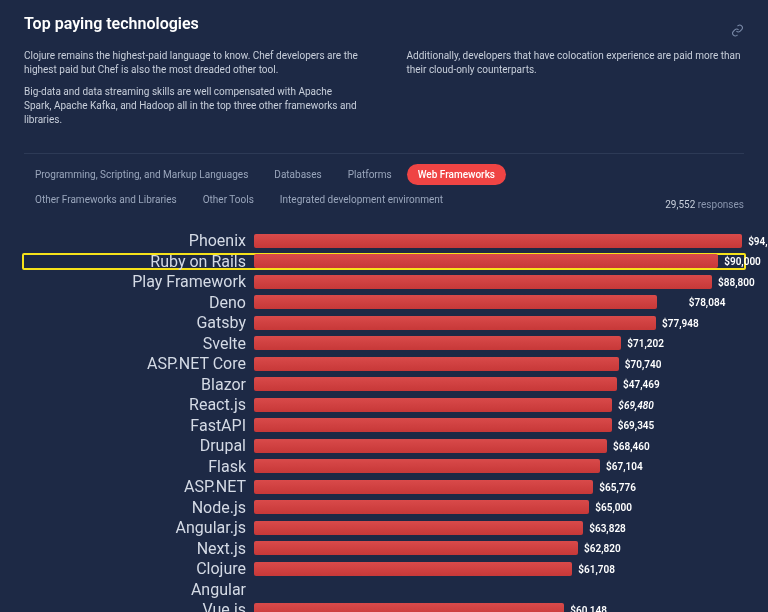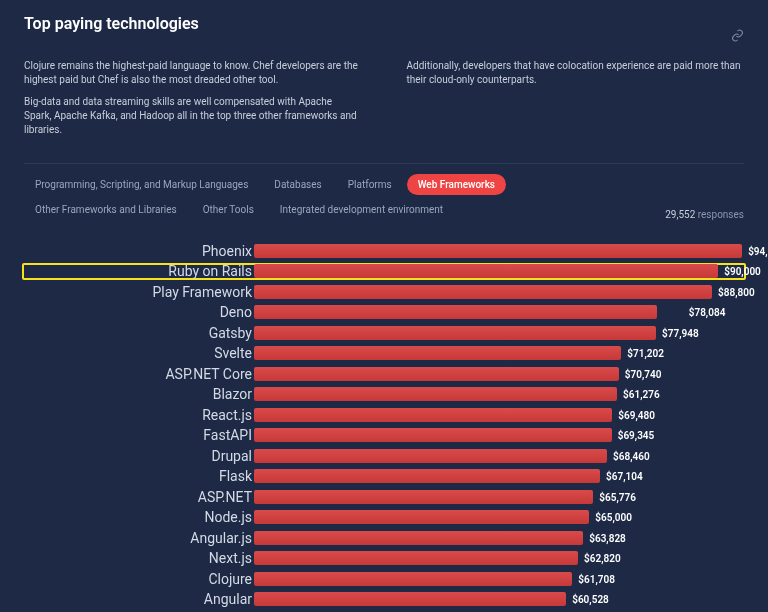--- a/index.html
+++ b/index.html
@@ -15,21 +15,21 @@
   }
   .header-row {
     display: flex;
     justify-content: space-between;
     align-items: center;
   }
   h2 {
     font-size: 16px;
     font-weight: 600;
     color: #fff;
-    margin-bottom: 26px;
+    margin-bottom: 16px;
   }
   .link-icon {
     color: #7a8aa8;
     font-size: 13px;
   }
   .desc-row {
     display: flex;
     gap: 45px;
     margin-bottom: 18px;
   }
@@ -87,22 +87,22 @@
   .bar-row.hl {
     border: 2px solid #f6e21a;
     border-radius: 2px;
     padding: 1px 0;
     margin-left: -2px;
     margin-right: -2px;
   }
   .bar-label {
     width: 230px;
     text-align: right;
-    padding-right: 2px;
-    font-size: 14px;
+    padding-right: 8px;
+    font-size: 16px;
     color: #d4dae5;
     white-space: nowrap;
   }
   .bar-track {
     flex: 1;
     position: relative;
     height: 14px;
   }
   .bar-fill {
     position: absolute;
@@ -209,28 +209,28 @@
       <div class="bar-label">ASP.NET Core</div>
       <div class="bar-track">
         <div class="bar-fill" style="width: 74.4632%;"></div>
         <div class="bar-value" style="left: calc(74.4632% + 6px);">$70,740</div>
       </div>
     </div>
     <div class="bar-row">
       <div class="bar-label">Blazor</div>
       <div class="bar-track">
         <div class="bar-fill" style="width: 74.0895%;"></div>
-        <div class="bar-value" style="left: calc(74.0895% + 6px);">$61,276</div>
+        <div class="bar-value" style="left: calc(74.0895% + 6px);">$47,469</div>
       </div>
     </div>
     <div class="bar-row">
       <div class="bar-label">React.js</div>
       <div class="bar-track">
         <div class="bar-fill" style="width: 73.1368%;"></div>
-        <div class="bar-value" style="left: calc(73.1368% + 6px);">$69,480</div>
+        <div class="bar-value" style="left: calc(73.1368% + 6px); font-style: italic;">$69,480</div>
       </div>
     </div>
     <div class="bar-row">
       <div class="bar-label">FastAPI</div>
       <div class="bar-track">
         <div class="bar-fill" style="width: 72.9947%;"></div>
         <div class="bar-value" style="left: calc(72.9947% + 6px);">$69,345</div>
       </div>
     </div>
     <div class="bar-row">
@@ -277,24 +277,20 @@
     </div>
     <div class="bar-row">
       <div class="bar-label">Clojure</div>
       <div class="bar-track">
         <div class="bar-fill" style="width: 64.9558%;"></div>
         <div class="bar-value" style="left: calc(64.9558% + 6px);">$61,708</div>
       </div>
     </div>
     <div class="bar-row">
       <div class="bar-label">Angular</div>
-      <div class="bar-track">
-        <div class="bar-fill" style="width: 63.7137%;"></div>
-        <div class="bar-value" style="left: calc(63.7137% + 6px);">$60,528</div>
-      </div>
     </div>
     <div class="bar-row">
       <div class="bar-label">Vue.js</div>
       <div class="bar-track">
         <div class="bar-fill" style="width: 63.3137%;"></div>
         <div class="bar-value" style="left: calc(63.3137% + 6px);">$60,148</div>
       </div>
     </div>
     <div class="bar-row">
       <div class="bar-label">Django</div>

